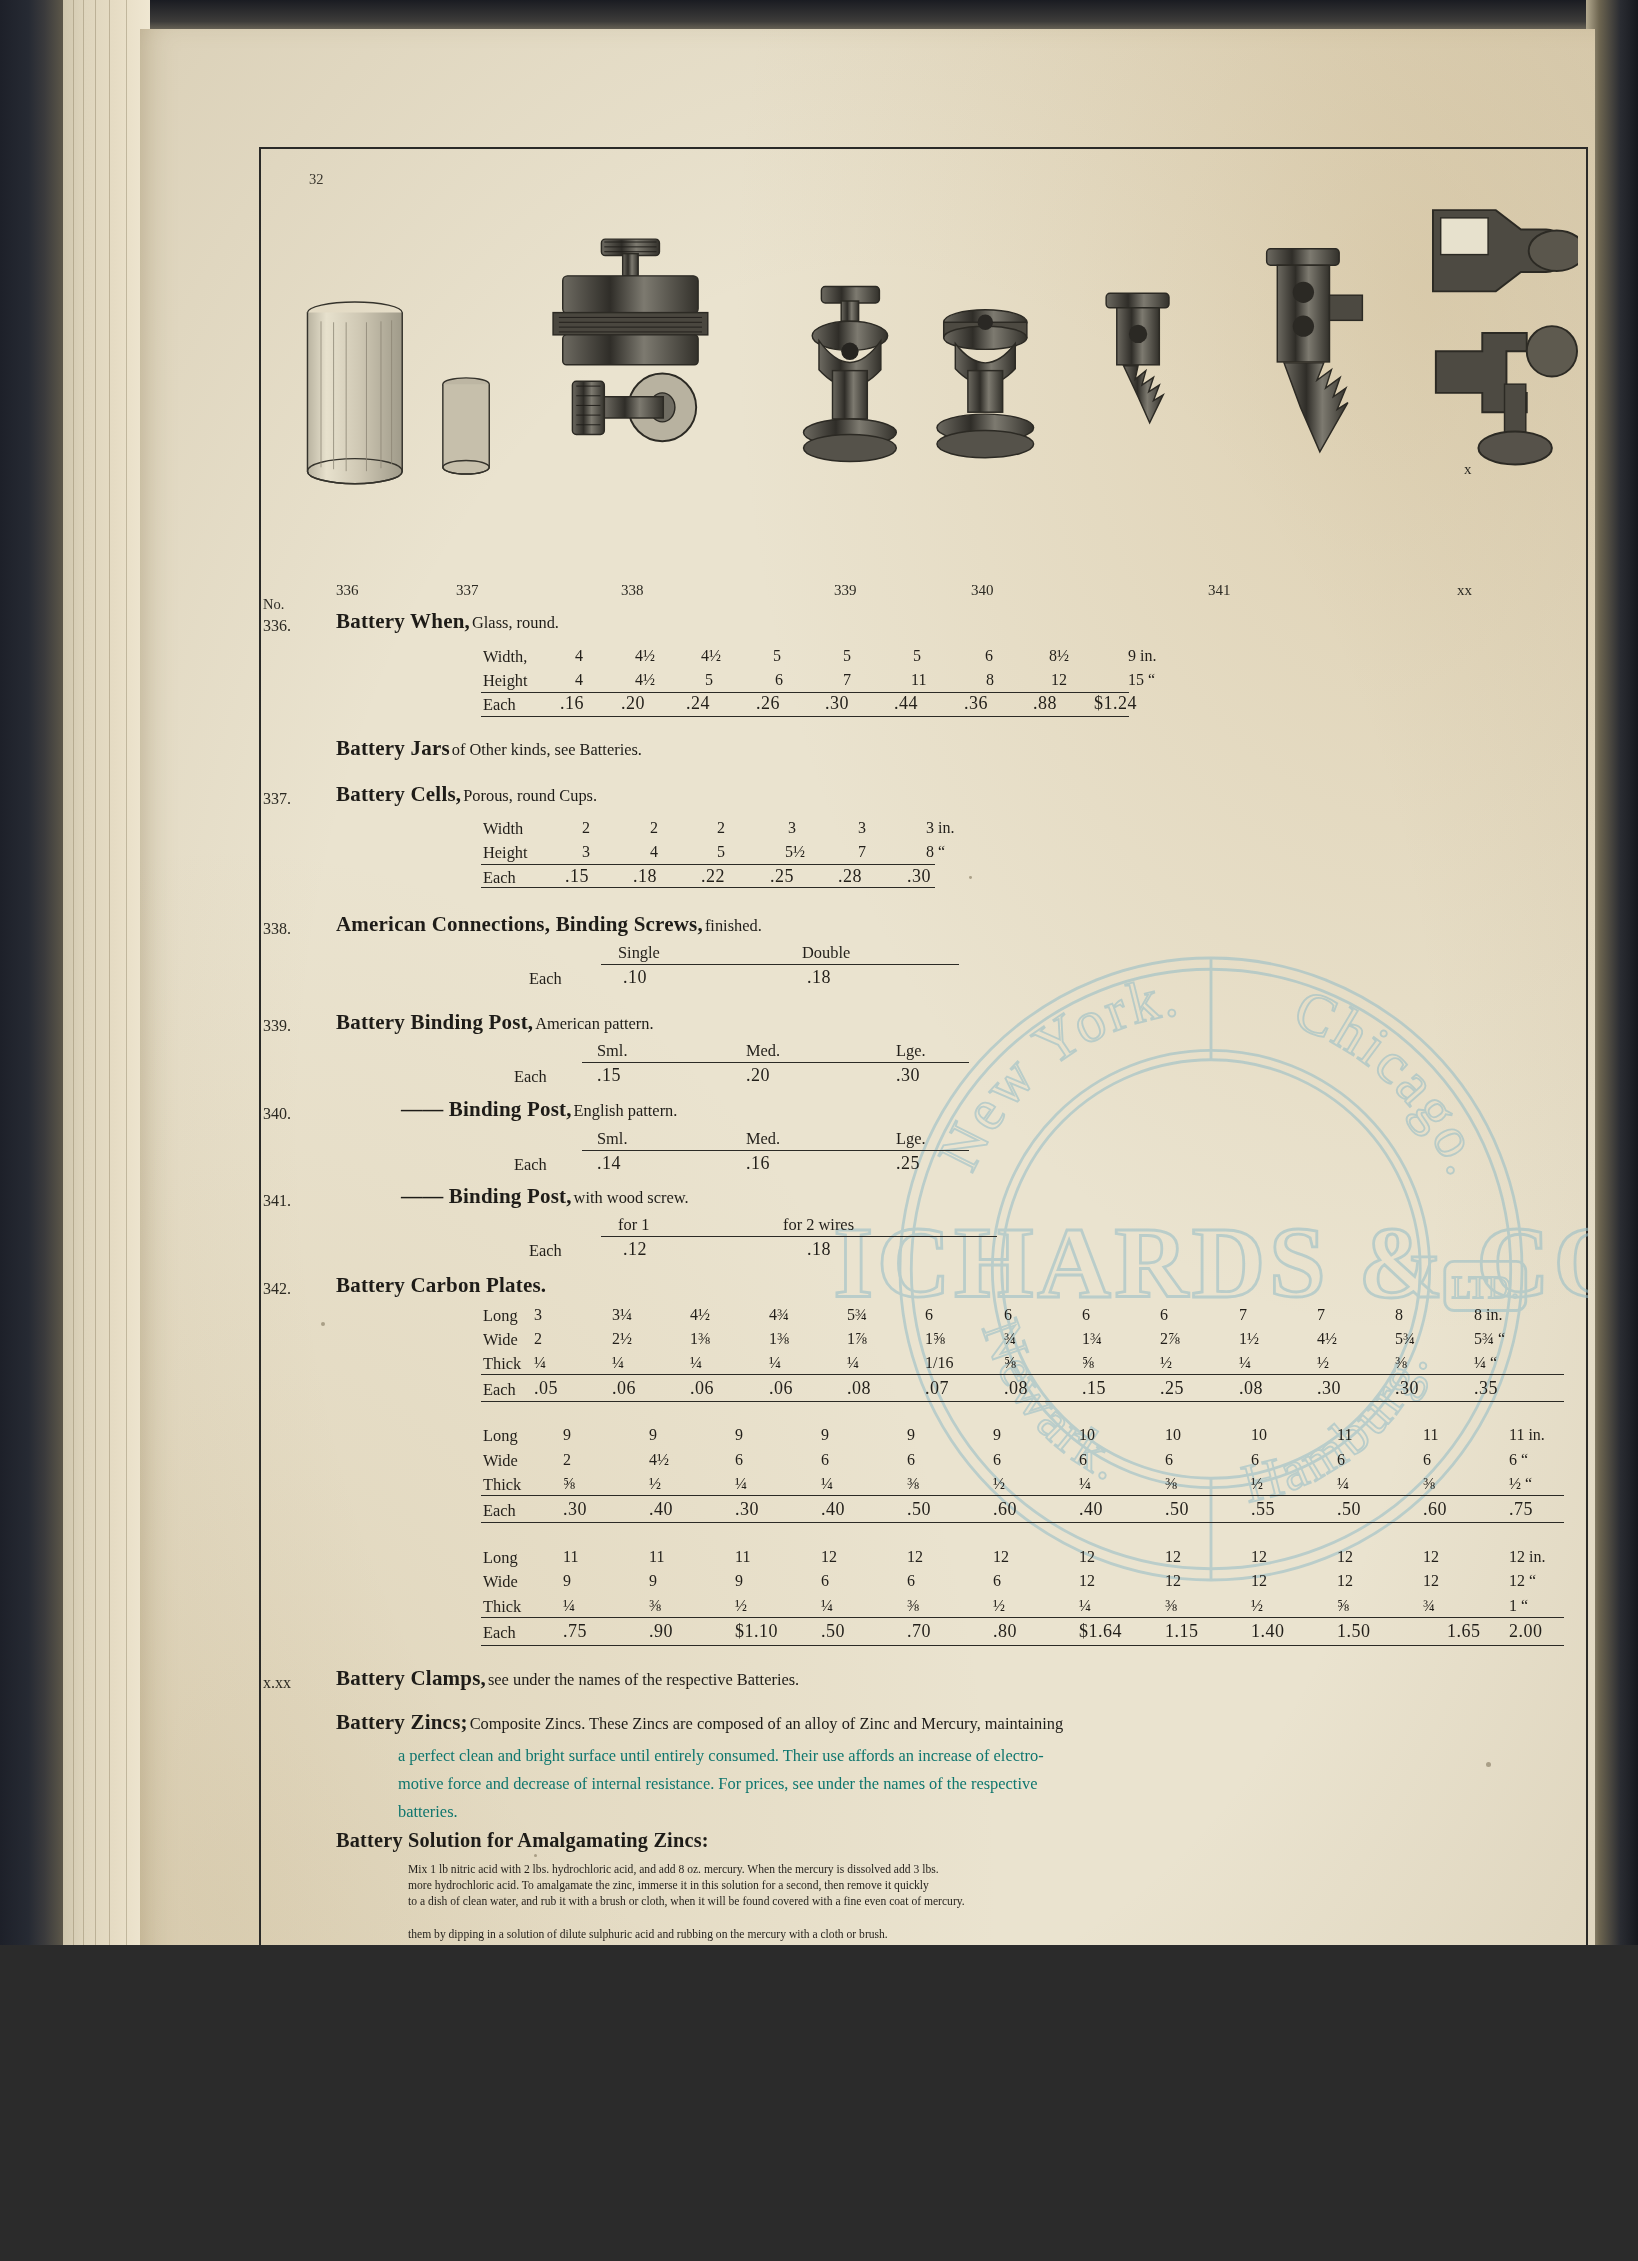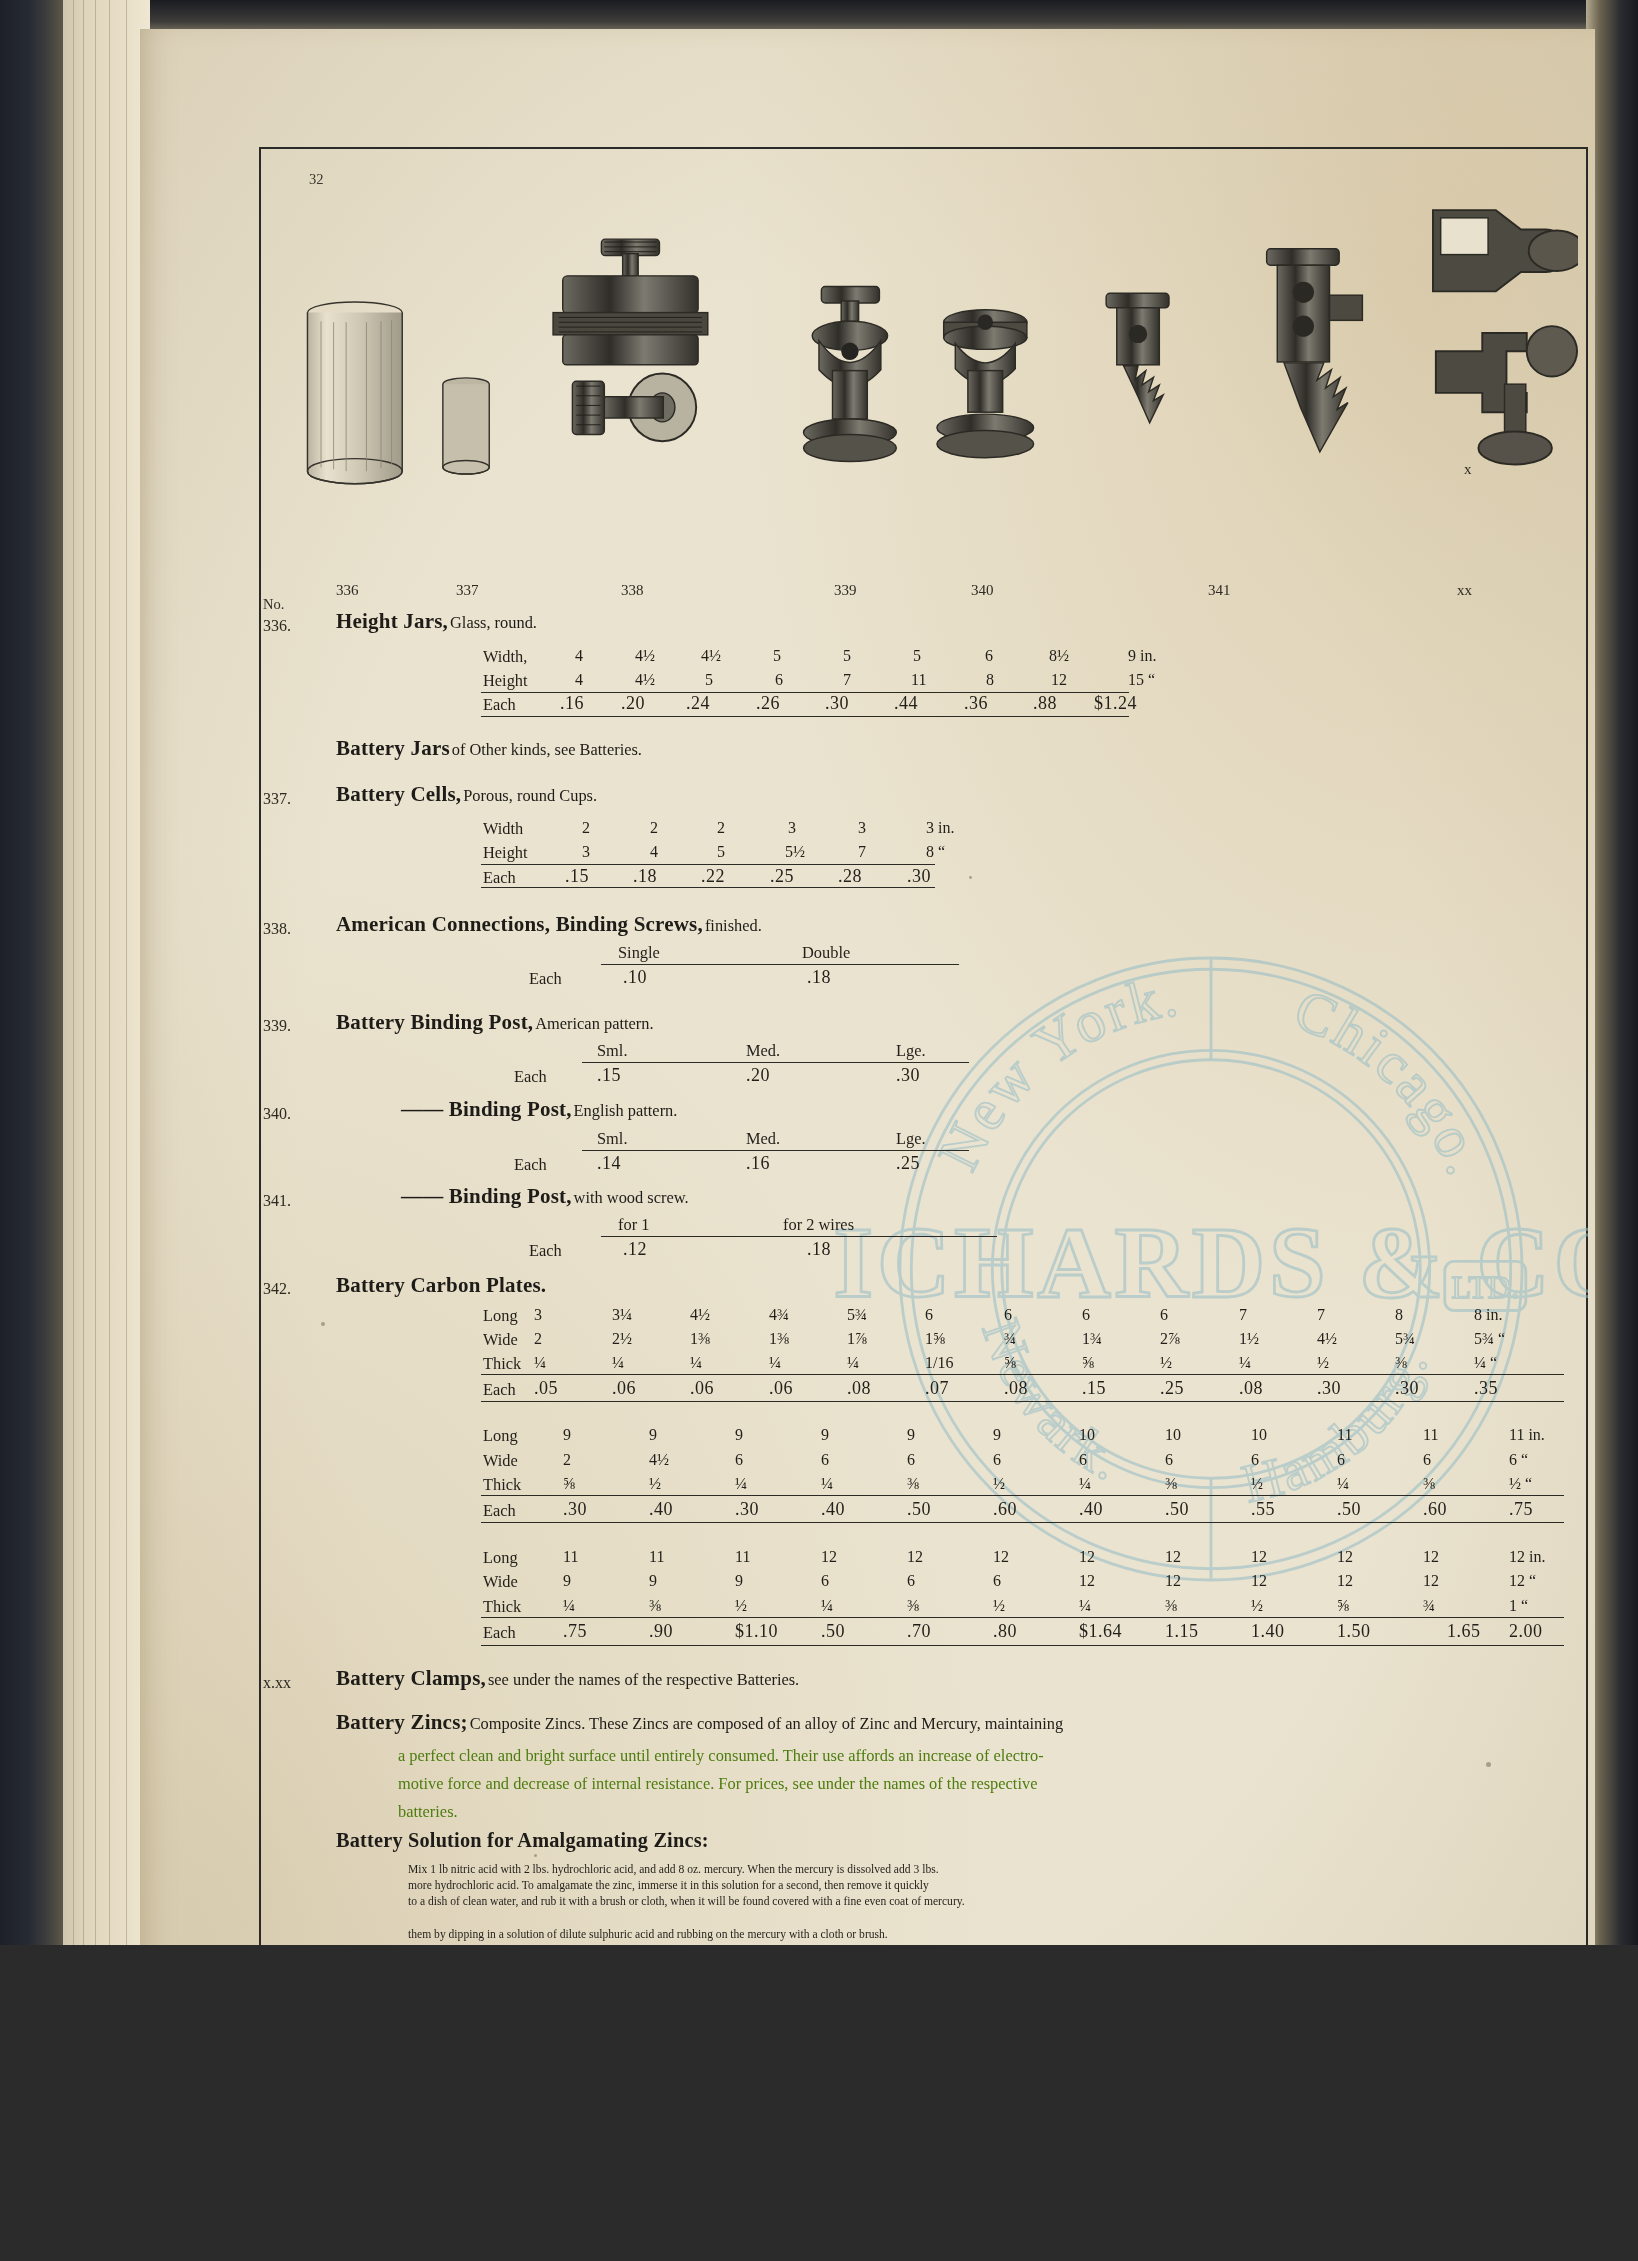--- a/index.html
+++ b/index.html
@@ -65,21 +65,21 @@
 
   
   .figcap{position:absolute;font-size:15px;color:#2d2b24;}
 
   
   .cell{position:absolute;font-size:16px;color:#221f1a;white-space:nowrap;}
   .cell.lbl{font-size:16.4px;}
   .cell.price{font-size:18px;letter-spacing:0.5px;}
   .rule{position:absolute;background:#2b2a25;height:1px;}
 
-  .para{position:absolute;font-size:16.4px;line-height:1.55;color:#4d7c0f;}
+  .para{position:absolute;font-size:16.4px;line-height:1.55;color:#0f766e;}
   .fine{position:absolute;font-size:11.6px;line-height:1.35;color:#221f1a;}
 
   .specks span{position:absolute;background:#6e6148;border-radius:50%;opacity:.5;}
 </style>
 </head>
 <body>
 
 <div id="page">
 
   <div class="topedge"></div>
@@ -252,21 +252,21 @@
     <div class="figcap" style="left:571px;top:430px">339</div>
     <div class="figcap" style="left:708px;top:430px">340</div>
     <div class="figcap" style="left:945px;top:430px">341</div>
     <div class="figcap" style="left:1201px;top:309px">x</div>
     <div class="figcap" style="left:1194px;top:430px">xx</div>
 
     <div class="nolabel" style="left:0px;top:444px">No.</div>
 
     <div class="num" style="left:0px;top:465px">336.</div>
     <div class="hdr" style="left:73px;top:457px">
-      <span class="bigbold">Height Jars,</span>
+      <span class="bigbold">Battery When,</span>
       <span class="med">Glass, round.</span>
     </div>
 
     <div class="cell lbl" style="left:220px;top:495px">Width,</div>
     <div class="cell" style="left:312px;top:495px">4</div>
     <div class="cell" style="left:372px;top:495px">4½</div>
     <div class="cell" style="left:438px;top:495px">4½</div>
     <div class="cell" style="left:510px;top:495px">5</div>
     <div class="cell" style="left:580px;top:495px">5</div>
     <div class="cell" style="left:650px;top:495px">5</div>

